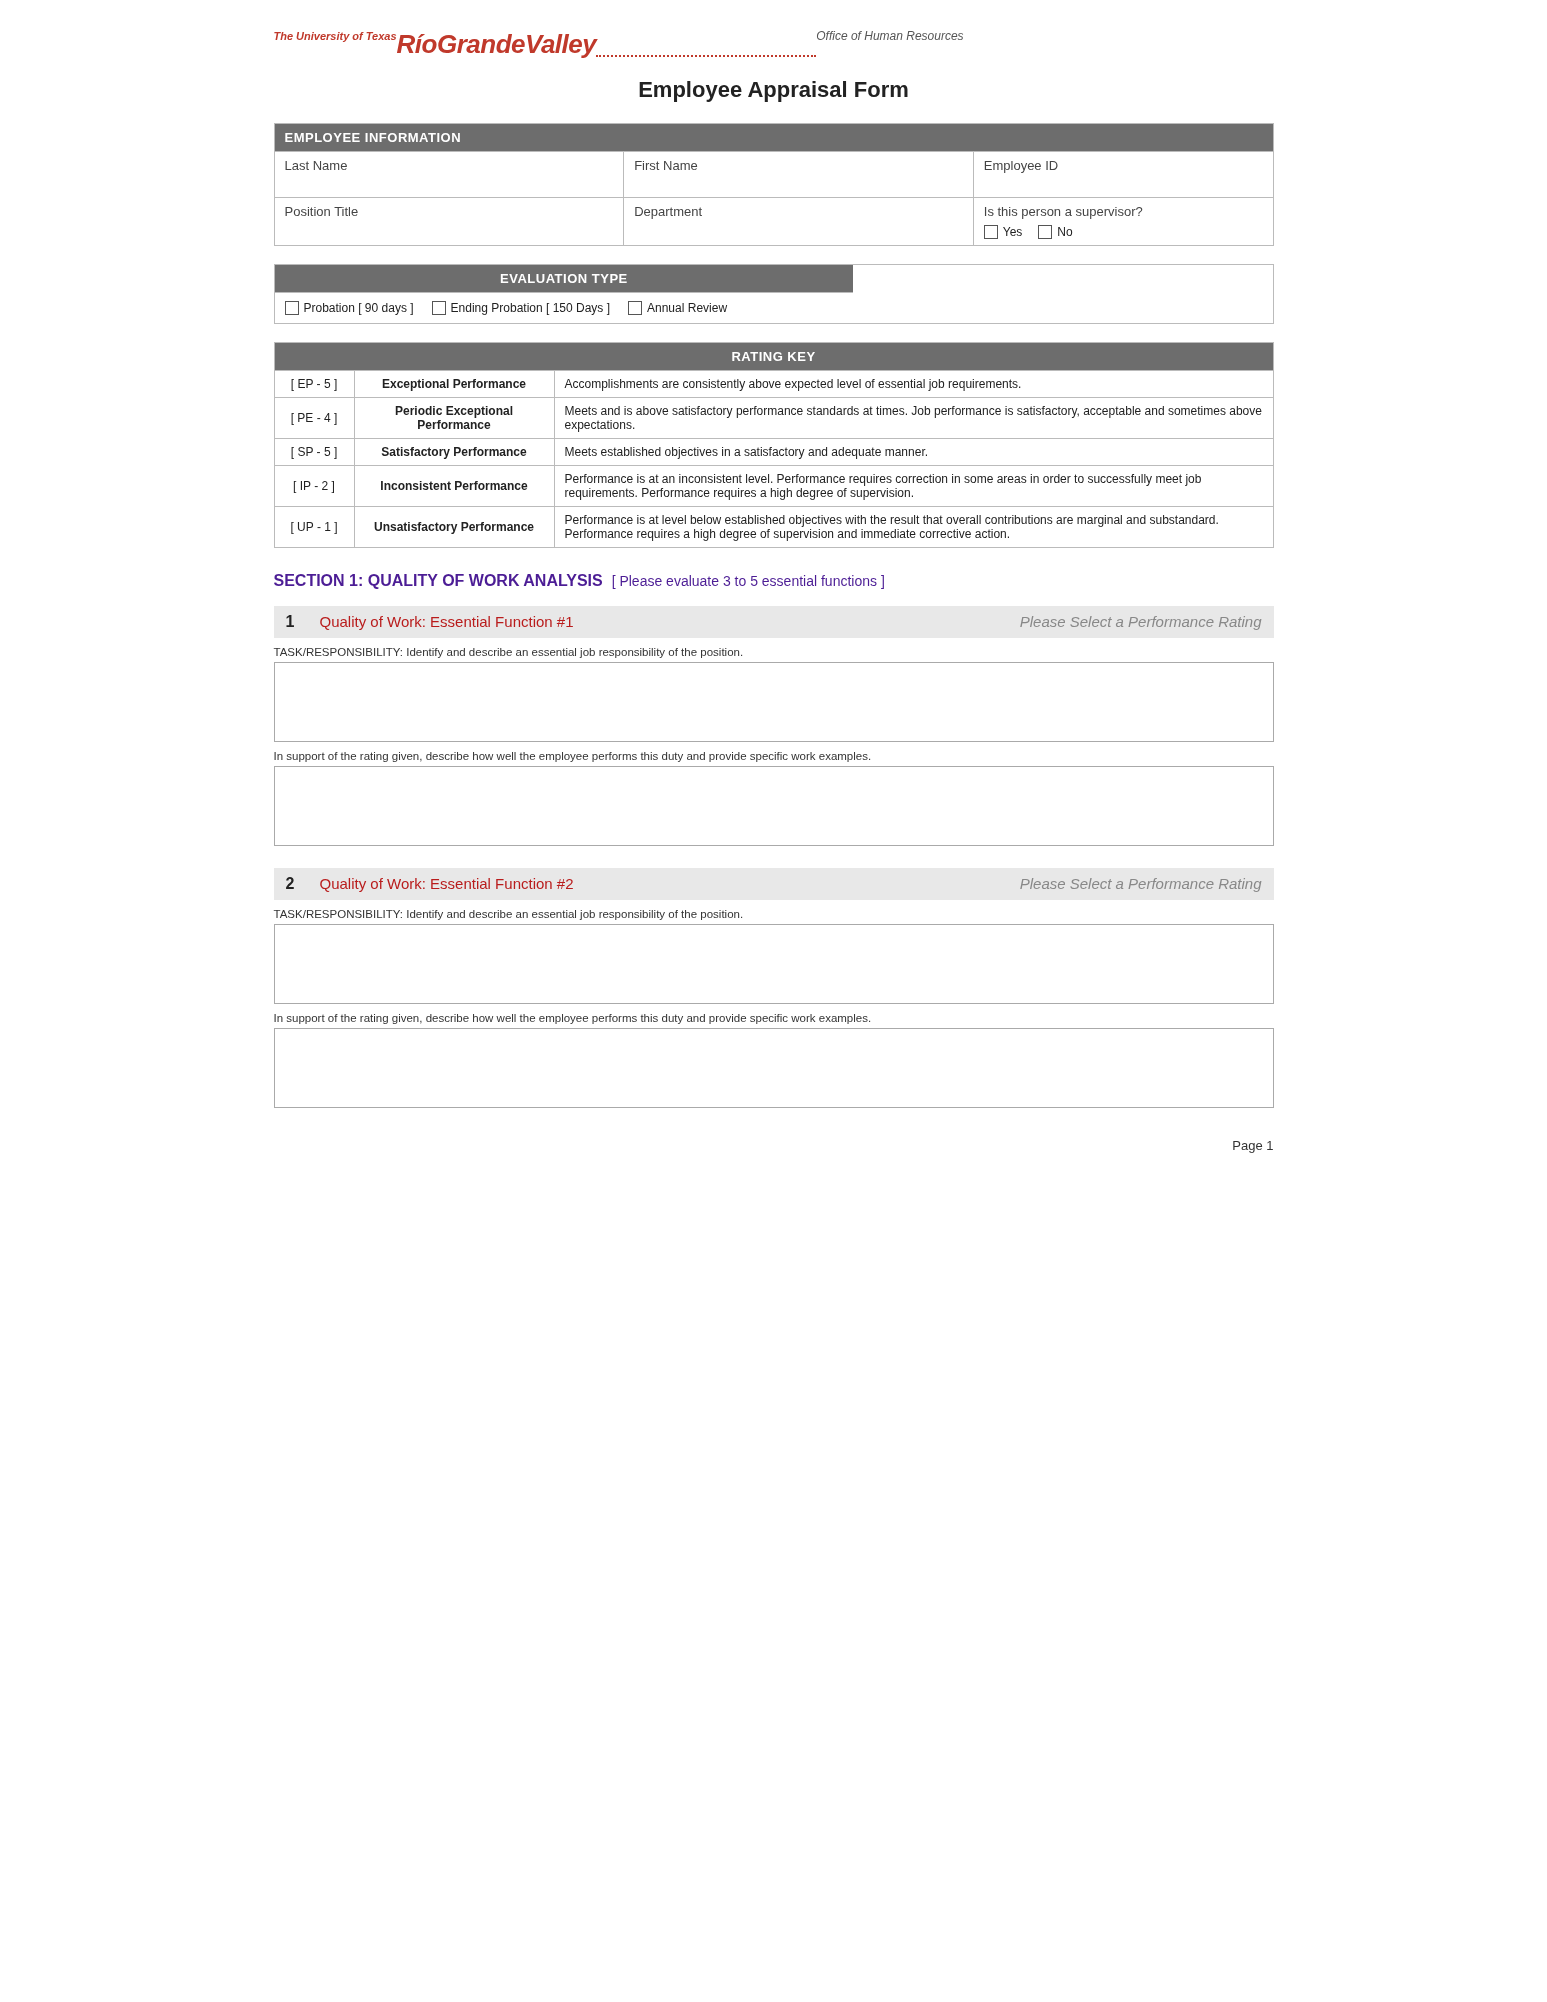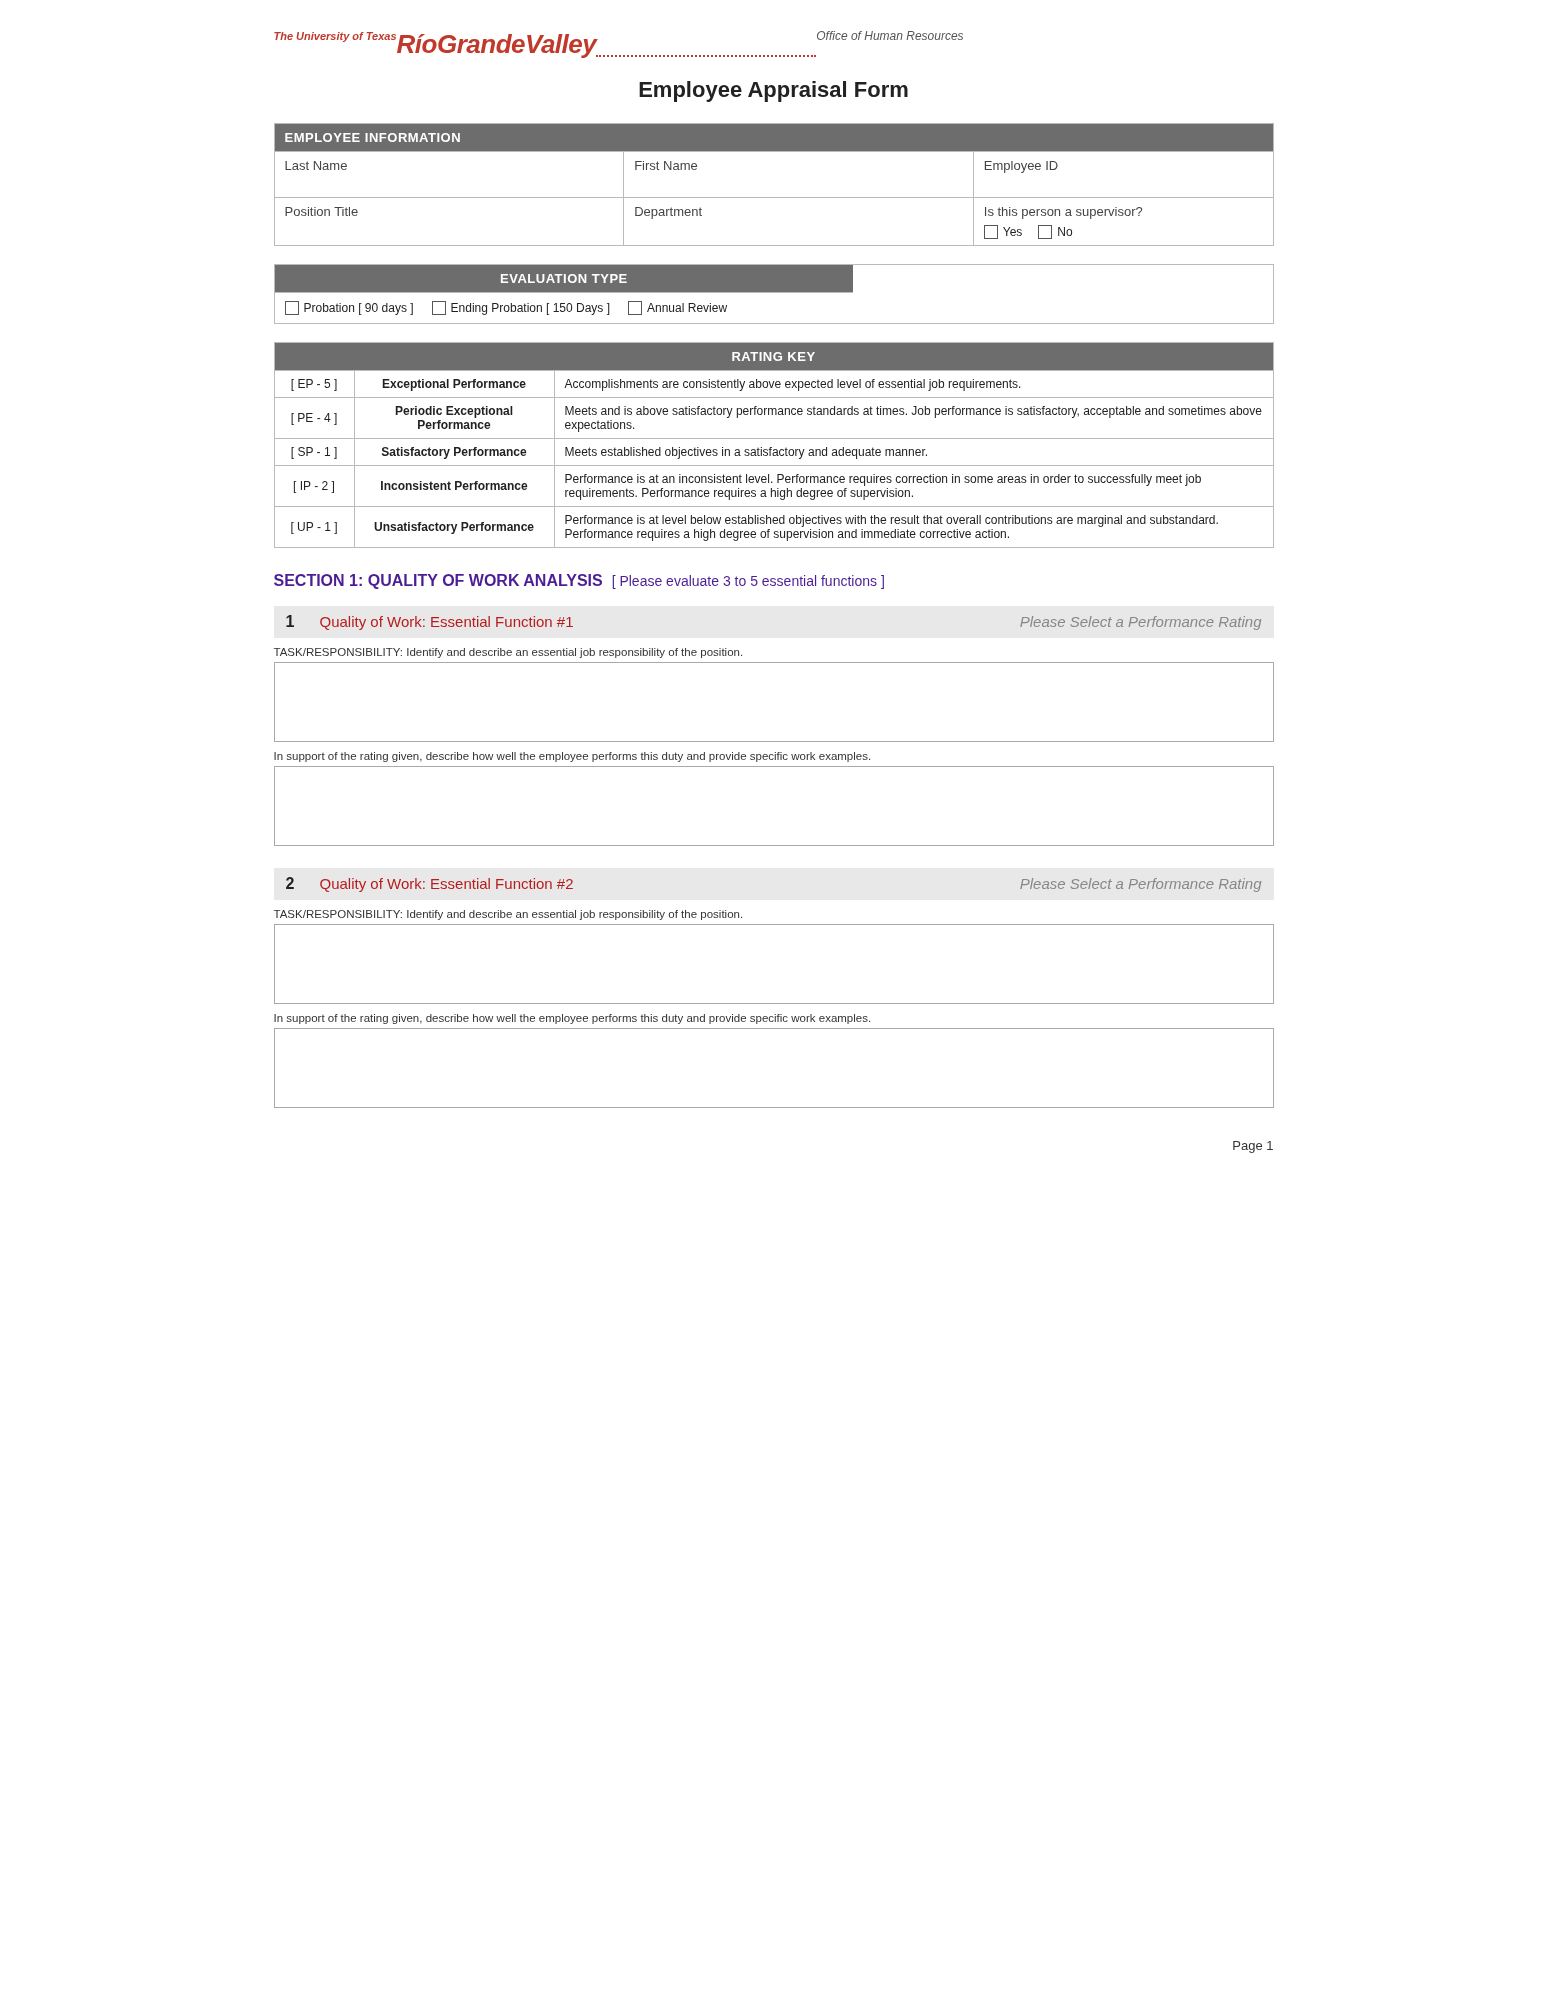--- a/index.html
+++ b/index.html
@@ -312,21 +312,21 @@
       <td class="rating-code">[ EP - 5 ]</td>
       <td class="rating-name">Exceptional Performance</td>
       <td class="rating-desc">Accomplishments are consistently above expected level of essential job requirements.</td>
     </tr>
       <tr>
       <td class="rating-code">[ PE - 4 ]</td>
       <td class="rating-name">Periodic Exceptional Performance</td>
       <td class="rating-desc">Meets and is above satisfactory performance standards at times. Job performance is satisfactory, acceptable and sometimes above expectations.</td>
     </tr>
       <tr>
-      <td class="rating-code">[ SP - 1 ]</td>
+      <td class="rating-code">[ SP - 5 ]</td>
       <td class="rating-name">Satisfactory Performance</td>
       <td class="rating-desc">Meets established objectives in a satisfactory and adequate manner.</td>
     </tr>
       <tr>
       <td class="rating-code">[ IP - 2 ]</td>
       <td class="rating-name">Inconsistent Performance</td>
       <td class="rating-desc">Performance is at an inconsistent level. Performance requires correction in some areas in order to successfully meet job requirements. Performance requires a high degree of supervision.</td>
     </tr>
       <tr>
       <td class="rating-code">[ UP - 1 ]</td>

